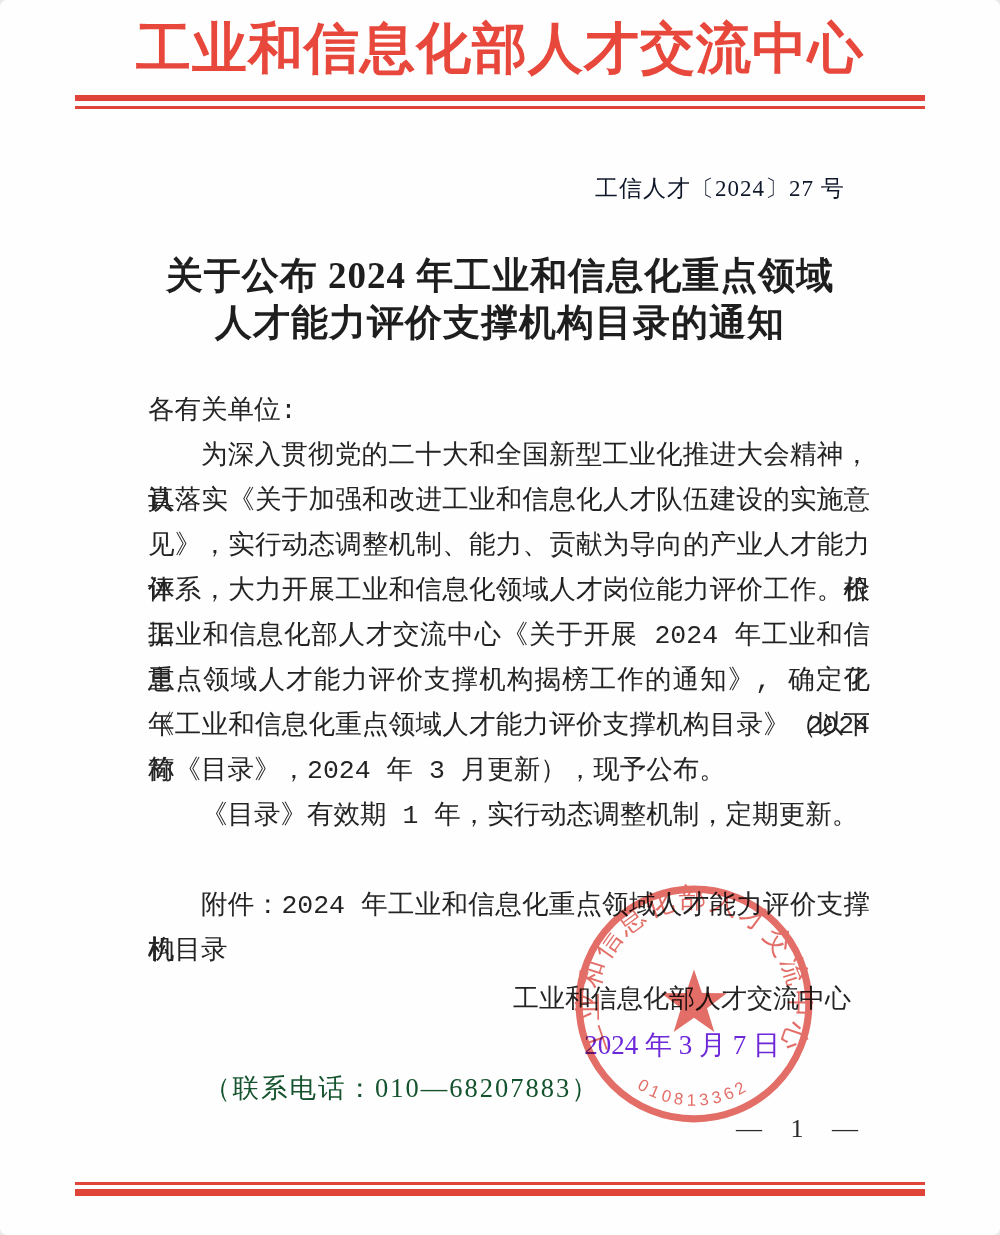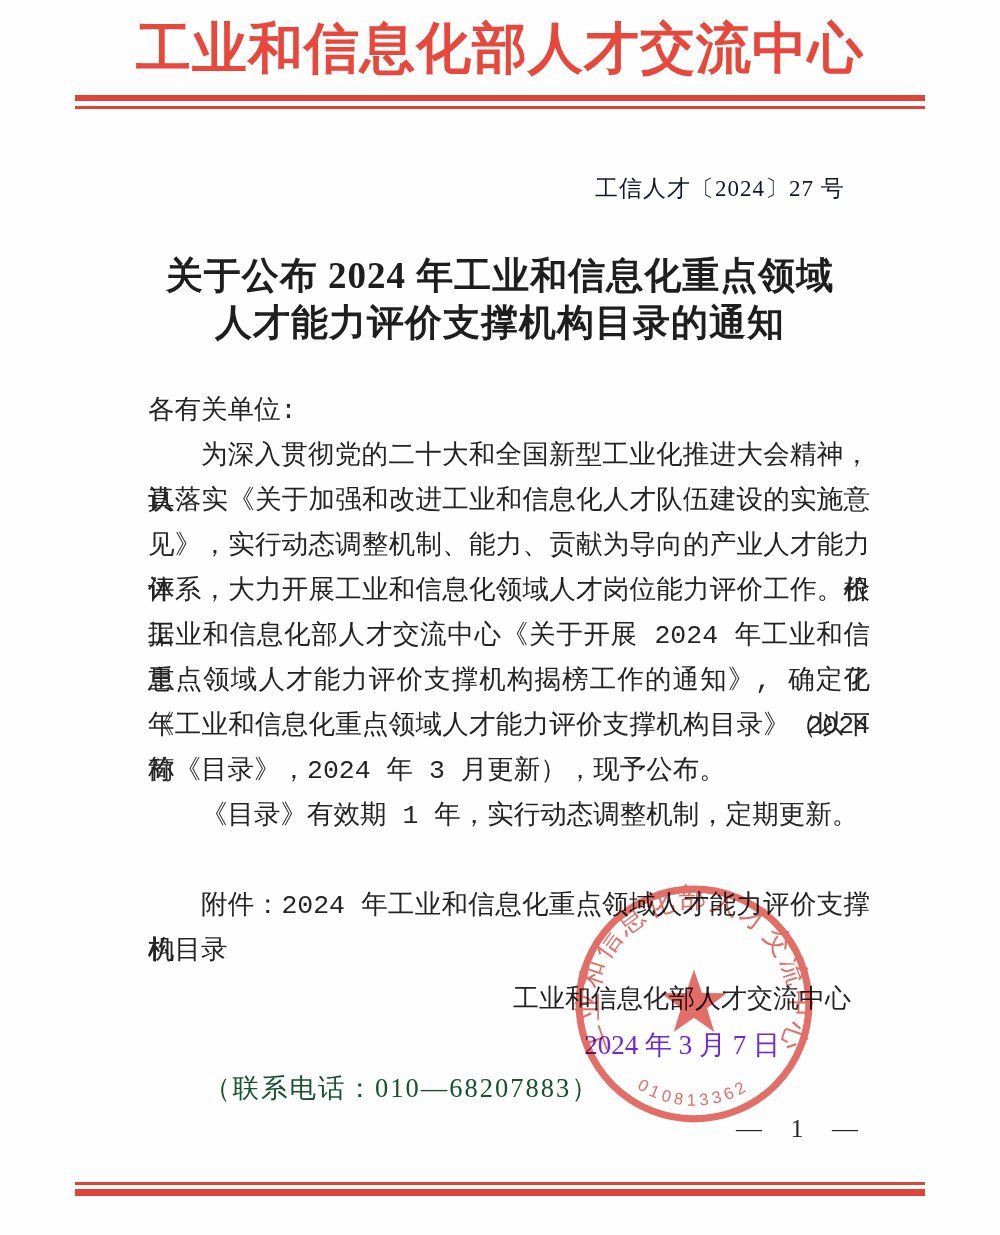--- a/index.html
+++ b/index.html
@@ -1,19 +1,19 @@
 <!DOCTYPE html>
 <html><head>
 <meta charset="utf-8">
 <style>
   html,body { margin:0; padding:0; background:#e9e9e9; }
   .page {
     position:relative; width:1000px; height:1235px; margin:0 auto;
     background:#fefefe; overflow:hidden;
-    font-family:"Liberation Serif","DejaVu Serif",serif; color:#262626;
+    font-family:"Liberation Serif","DejaVu Serif",serif; color:#262626;border-radius:7px;
   }
   .org-header {
     position:absolute; top:8px; left:0; right:0; height:82px;
     line-height:82px; text-align:center;
     font-size:55px; font-weight:bold; letter-spacing:1px;
     color:#e8483c;
   }
   .rule { position:absolute; left:75px; width:850px; background:#e04338; }
   .rule-thick-top   { top:95px;  height:6px; }
   .rule-thin-top    { top:106px; height:3px; }

